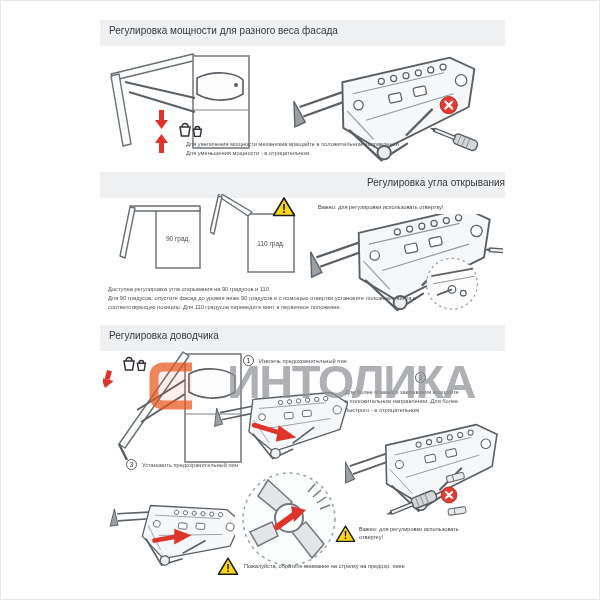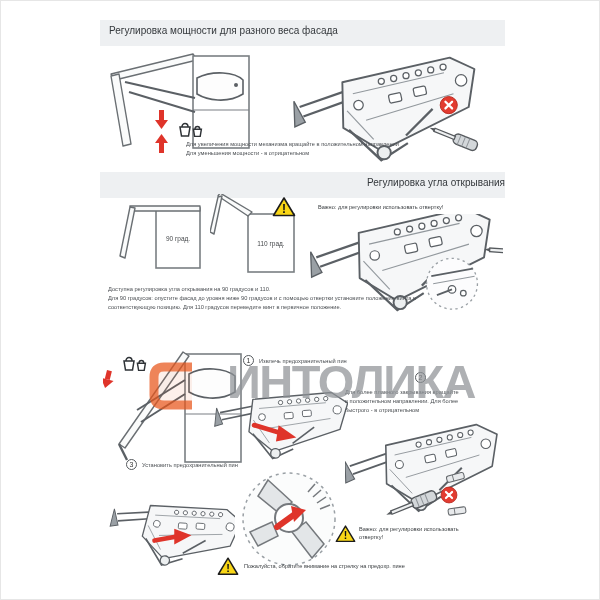--- a/index.html
+++ b/index.html
@@ -158,20 +158,23 @@
       <line x1="142" y1="86" x2="158" y2="80" stroke="#5b6065" stroke-width="2"></line>
     </g>
   </svg>
 
   <div class="note" style="left:108px;top:285px;width:345px;">
     <span>Доступна регулировка угла открывания на 90 градусов и 110.</span>
     <span>Для 90 градусов: опустите фасад до уровня ниже 90 градусов и с помощью отвертки установите положение винта в</span>
     <span>соответствующую позицию. Для 110 градусов переведите винт в первичное положение.</span>
   </div>
 
+  <div class="sec-header" style="top:325px;">
+    <span>Регулировка доводчика</span>
+  </div>
 
   <svg class="abs" style="left:103px;top:348px;" width="142" height="118" viewBox="0 0 142 118">
     <rect class="cab" x="82" y="6" width="56" height="108"></rect>
     <line x1="82" y1="66" x2="138" y2="66" stroke="#7a7f83" stroke-width="1.2"></line>
     <path d="M86,26 C100,18 122,20 132,28 L132,44 C116,54 96,50 86,44 Z" fill="#fdfdfd" stroke="#5b6065" stroke-width="1.6"></path>
     <polygon class="slab" points="80,4 86,8 22,100 16,96"></polygon>
     <line x1="34" y1="62" x2="82" y2="32" stroke="#5b6065" stroke-width="2"></line>
     <line x1="38" y1="74" x2="82" y2="46" stroke="#5b6065" stroke-width="2"></line>
     <path class="ln" d="M16,96 L24,112"></path>
     <use href="#weights" transform="translate(18,4)"></use>

